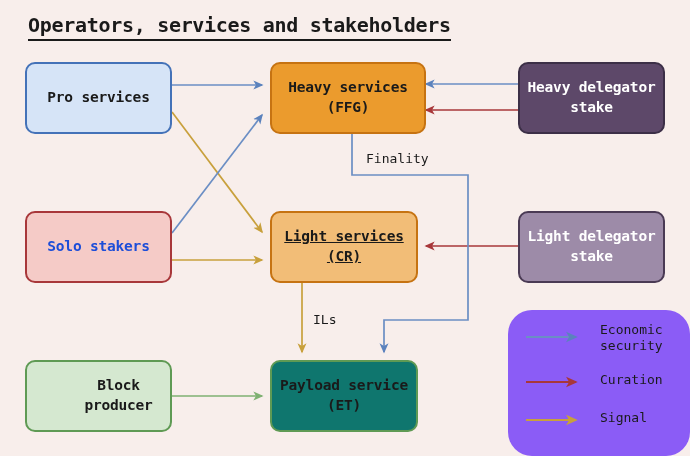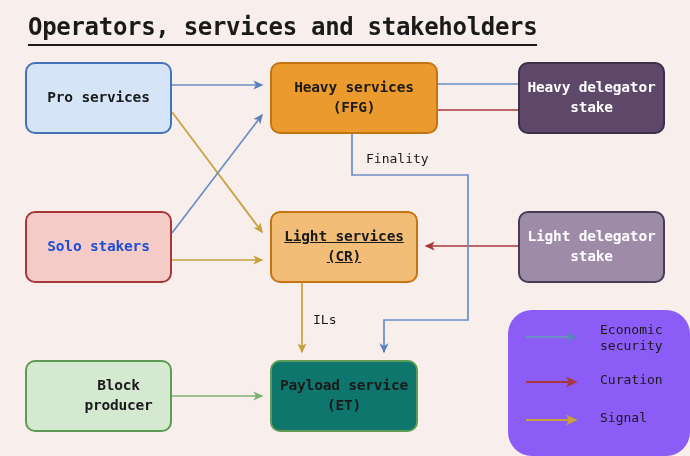--- a/index.html
+++ b/index.html
@@ -23,21 +23,21 @@
     position: absolute;
     left: 0; top: 0;
     width: 690px;
     height: 456px;
     pointer-events: none;
   }
   .title {
     position: absolute;
     left: 28px;
     top: 14px;
-    font-size: 24px;
+    font-size: 20px;
     font-weight: bold;
     color: #1a1a1a;
     letter-spacing: -0.3px;
     border-bottom: 2.5px solid #1a1a1a;
     padding-bottom: 2px;
     line-height: 1.15;
     white-space: nowrap;
   }
   .node {
     position: absolute;
@@ -117,21 +117,21 @@
     <path d="M518,246 L426,246" fill="none" stroke="#a8373a" stroke-width="1.7" marker-end="url(#ah-red)"></path>
 
     <path d="M352,134 L352,175 L468,175 L468,320 L384,320 L384,352" fill="none" stroke="#6b8ec4" stroke-width="1.7" marker-end="url(#ah-blue)"></path>
 
     <path d="M302,283 L302,352" fill="none" stroke="#c8a03c" stroke-width="1.7" marker-end="url(#ah-gold)"></path>
 
     <path d="M172,396 L262,396" fill="none" stroke="#7fb172" stroke-width="1.7" marker-end="url(#ah-green)"></path>
   </svg>
 
   <div class="node" id="node-pro-operators" style="left: 25px; top: 62px; width: 147px; height: 72px; background: rgb(214, 228, 247); border-color: rgb(68, 114, 184); color: rgb(26, 26, 26);">Pro services</div>
-  <div class="node" id="node-heavy-services" style="left: 270px; top: 62px; width: 168px; height: 72px; background: rgb(235, 155, 45); border-color: rgb(198, 115, 18); color: rgb(26, 26, 26);">Heavy services
+  <div class="node" id="node-heavy-services" style="left: 270px; top: 62px; width: 156px; height: 72px; background: rgb(235, 155, 45); border-color: rgb(198, 115, 18); color: rgb(26, 26, 26);">Heavy services
 (FFG)</div>
   <div class="node" id="node-heavy-delegator-stake" style="left: 518px; top: 62px; width: 147px; height: 72px; background: rgb(93, 72, 105); border-color: rgb(60, 47, 71); color: rgb(255, 255, 255);">Heavy delegator
 stake</div>
   <div class="node" id="node-solo-stakers" style="left: 25px; top: 211px; width: 147px; height: 72px; background: rgb(245, 203, 199); border-color: rgb(168, 55, 58); color: #1d4ed8;">Solo stakers</div>
   <div class="node" id="node-light-services" style="left: 270px; top: 211px; width: 148px; height: 72px; background: rgb(242, 189, 119); border-color: rgb(198, 115, 18); color: rgb(26, 26, 26); text-decoration: underline;">Light services
 (CR)</div>
   <div class="node" id="node-light-delegator-stake" style="left: 518px; top: 211px; width: 147px; height: 72px; background: rgb(157, 139, 168); border-color: rgb(74, 58, 84); color: rgb(255, 255, 255);">Light delegator
 stake</div>
   <div class="node" id="node-block-producer" style="left: 25px; top: 360px; width: 147px; height: 72px; background: rgb(213, 232, 208); border-color: rgb(95, 154, 84); color: rgb(26, 26, 26); padding-left: 40px;">Block producer</div>
   <div class="node" id="node-payload-service" style="left: 270px; top: 360px; width: 148px; height: 72px; background: #0f766e; border-color: rgb(95, 154, 84); color: rgb(26, 26, 26);">Payload service

